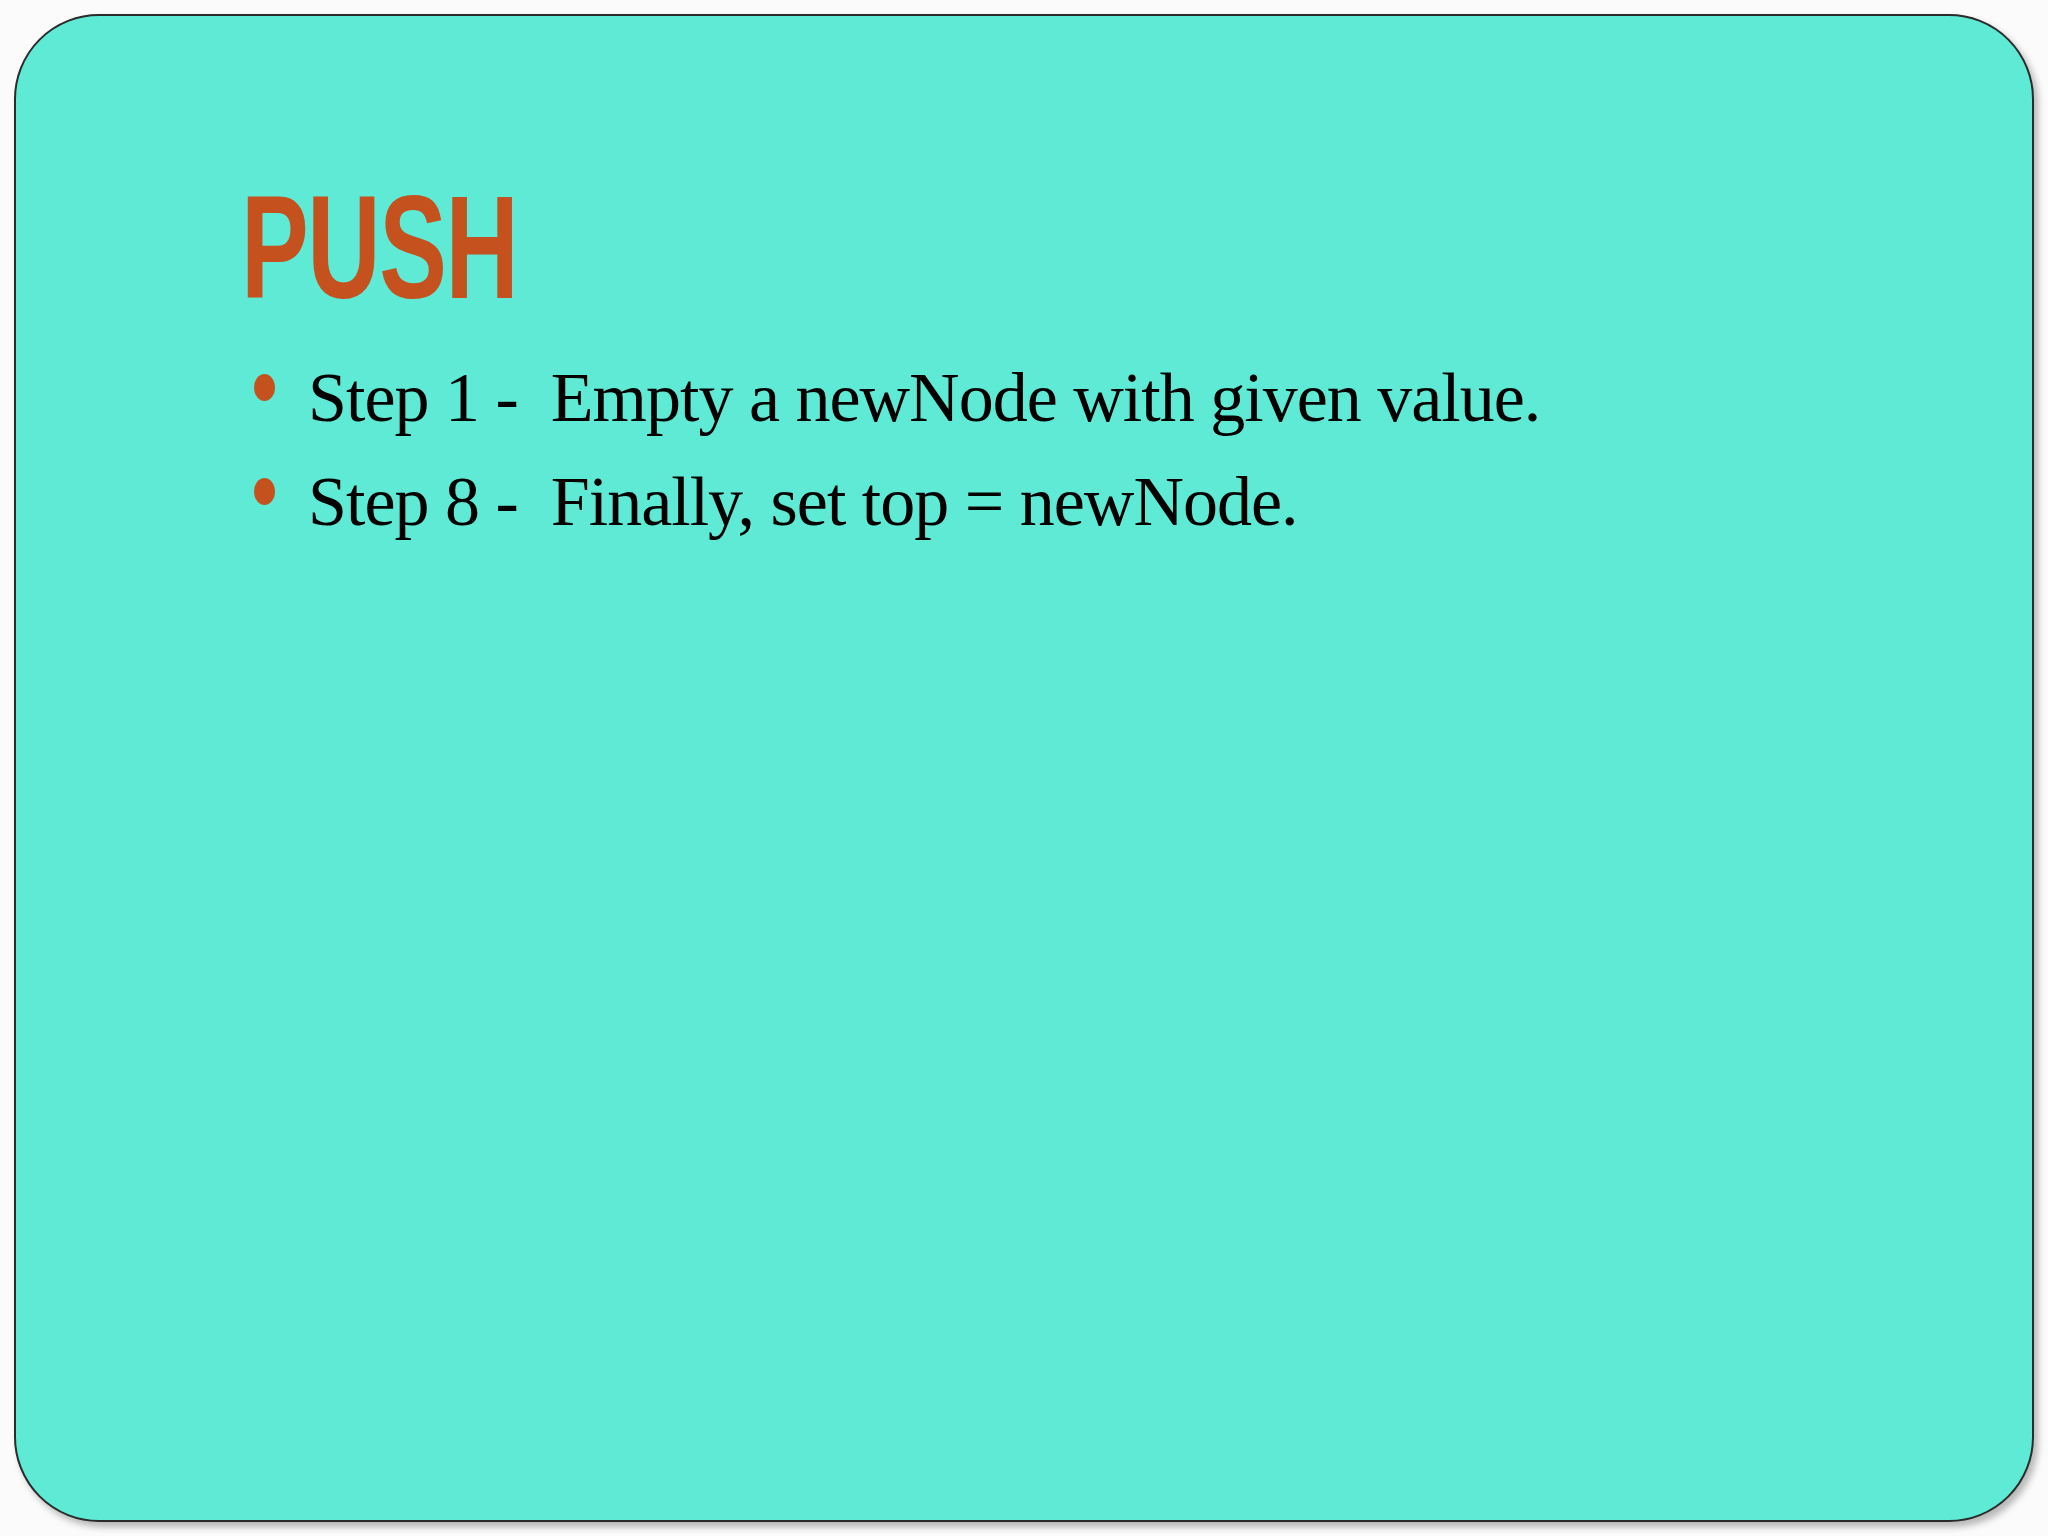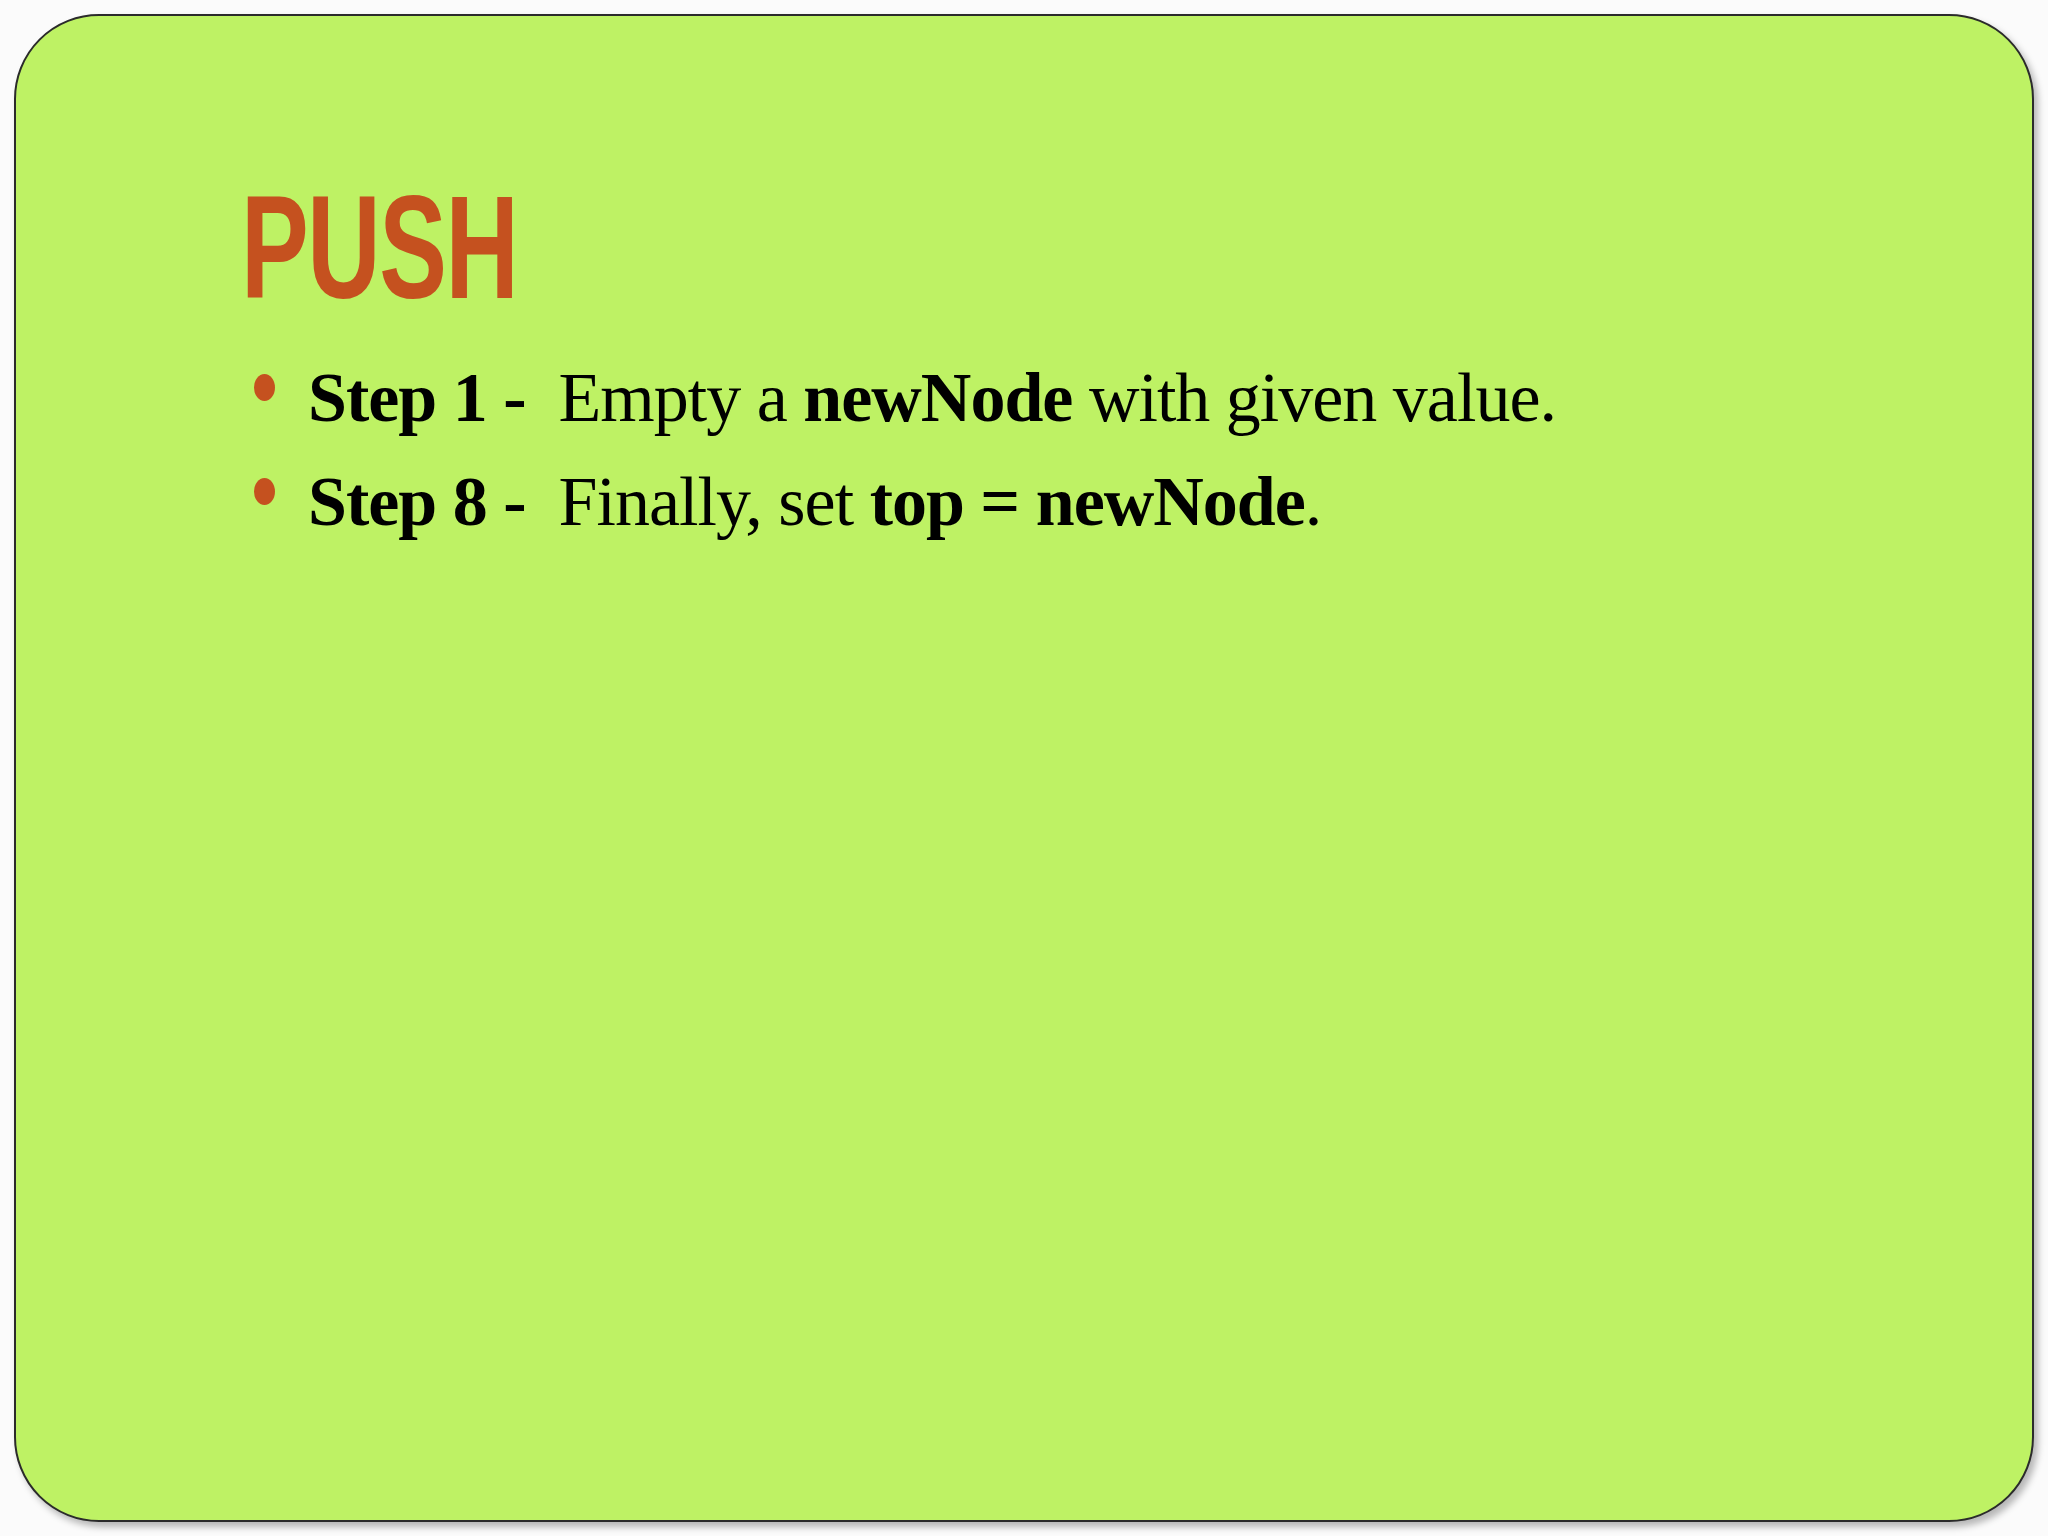--- a/index.html
+++ b/index.html
@@ -7,21 +7,21 @@
     padding: 0;
     width: 2048px;
     height: 1536px;
     background: #fbfbfb;
     font-family: "Liberation Serif", "DejaVu Serif", serif;
     overflow: hidden;
   }
   .card {
     position: absolute;
     inset: 14px;
-    background: #bef264;
+    background: #5eead4;
     border: 2px solid #2b2b2b;
     border-radius: 85px;
     box-shadow: 4px 5px 7px rgba(0,0,0,0.28);
   }
   .title {
     position: absolute;
     left: 225px;
     top: 158px;
     margin: 0;
     font-family: "Liberation Sans", "DejaVu Sans", sans-serif;
@@ -59,21 +59,21 @@
   }
   .step-text {
     flex: 1 1 auto;
     margin-left: 33px;
     font-size: 70px;
     line-height: 92px;
     letter-spacing: -1px;
   }
   .line { white-space: nowrap; }
   .seg { white-space: pre-wrap; }
-  .seg.bold { font-weight: bold; }
+  .seg.bold { font-weight: normal; }
 </style>
 </head>
 <body>
 
 <div class="card">
   <h1 class="title">PUSH</h1>
   <ul class="steps">
       <li class="step">
         <span class="dot"></span>
         <div class="step-text">

